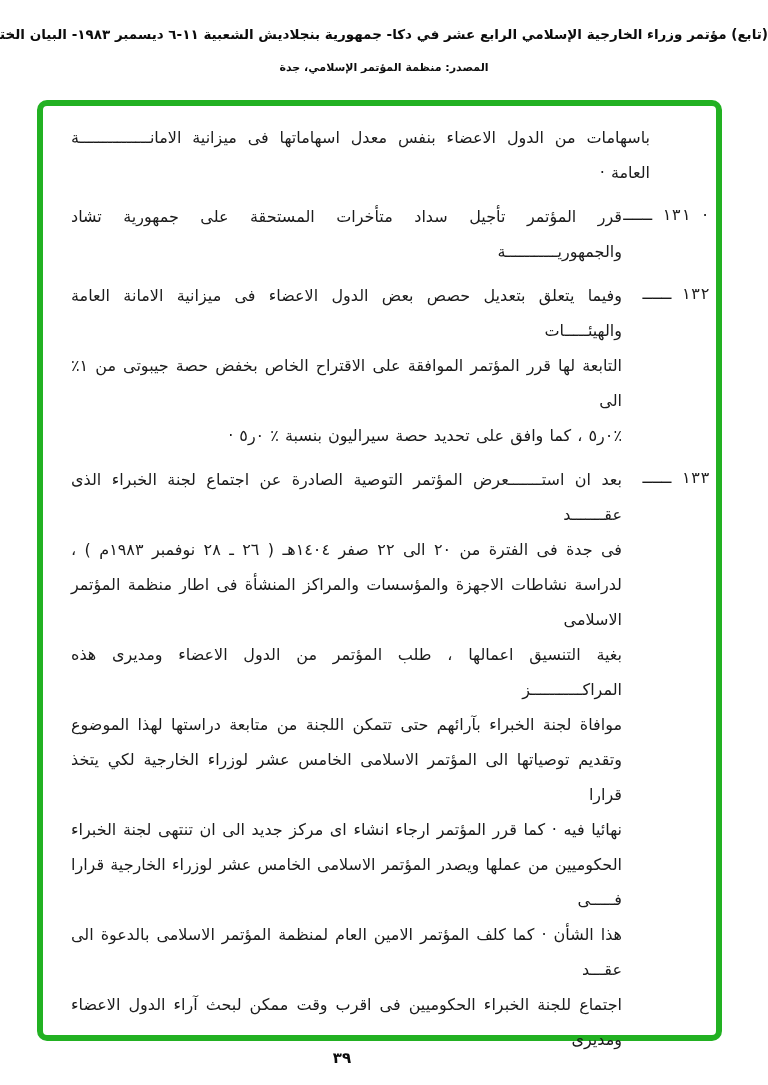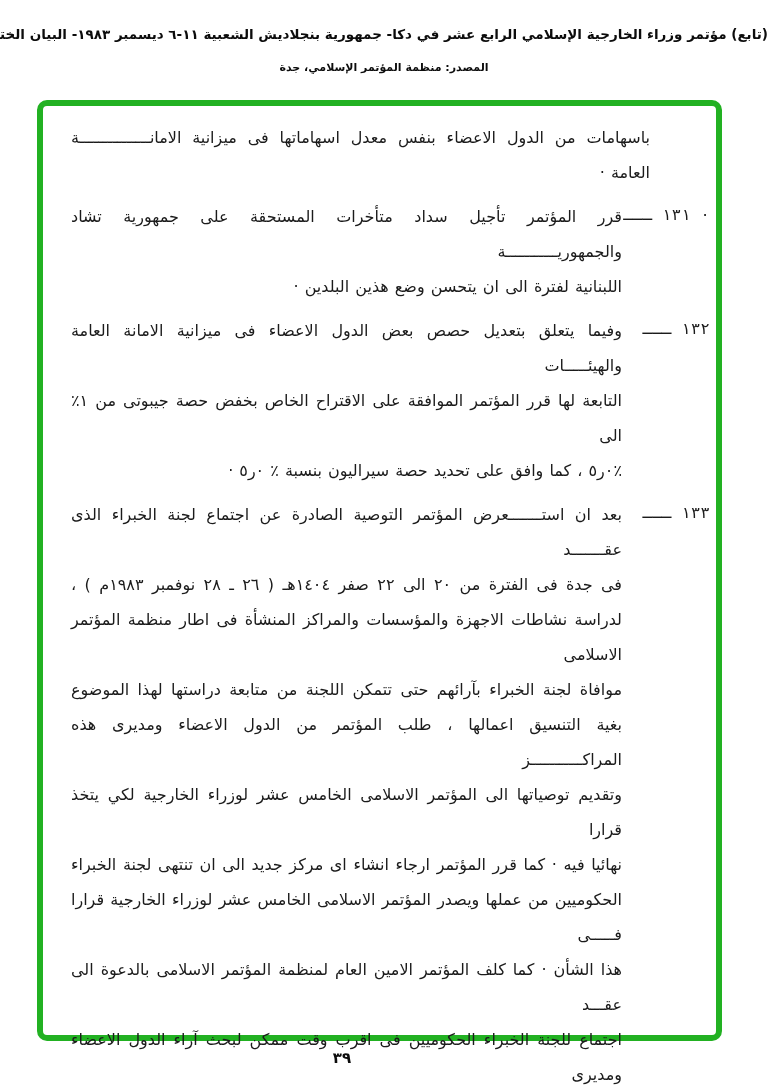--- a/index.html
+++ b/index.html
@@ -63,35 +63,34 @@
 
 <div class="frame" style="border-color: rgb(34, 177, 34);">
   <div class="doc" id="doc-body">
       <div class="para first">
         <div class="tline j">باسهامات من الدول الاعضاء بنفس معدل اسهاماتها فى ميزانية الامانـــــــــــــــة</div>
         <div class="tline">العامة ·</div>
       </div>
       <div class="para">
         <span class="inum">٠ ١٣١ ـــ</span>
         <div class="tline j">قرر المؤتمر تأجيل سداد متأخرات المستحقة على جمهورية تشاد والجمهوريـــــــــــة</div>
-        <div class="tline">اللبنانية لفترة الى ان يتحسن وضع هذين البلدين ·</div>
       </div>
       <div class="para">
         <span class="inum">١٣٢ ـــ</span>
         <div class="tline j">وفيما يتعلق بتعديل حصص بعض الدول الاعضاء فى ميزانية الامانة العامة والهيئـــــات</div>
         <div class="tline j">التابعة لها قرر المؤتمر الموافقة على الاقتراح الخاص بخفض حصة جيبوتى من ١٪ الى</div>
         <div class="tline">‭٥ر٠٪‬ ، كما وافق على تحديد حصة سيراليون بنسبة ‭٥ر٠ ٪‬ ·</div>
       </div>
       <div class="para">
         <span class="inum">١٣٣ ـــ</span>
         <div class="tline j">بعد ان استـــــــعرض المؤتمر التوصية الصادرة عن اجتماع لجنة الخبراء الذى عقـــــــد</div>
         <div class="tline j">فى جدة فى الفترة من ٢٠ الى ٢٢ صفر ١٤٠٤هـ ( ٢٦ ـ ٢٨ نوفمبر ١٩٨٣م ) ،</div>
         <div class="tline j">لدراسة نشاطات الاجهزة والمؤسسات والمراكز المنشأة فى اطار منظمة المؤتمر الاسلامى</div>
+        <div class="tline j">بغية التنسيق اعمالها ، طلب المؤتمر من الدول الاعضاء ومديرى هذه المراكـــــــــــز</div>
         <div class="tline j">موافاة لجنة الخبراء بآرائهم حتى تتمكن اللجنة من متابعة دراستها لهذا الموضوع</div>
-        <div class="tline j">بغية التنسيق اعمالها ، طلب المؤتمر من الدول الاعضاء ومديرى هذه المراكـــــــــــز</div>
         <div class="tline j">وتقديم توصياتها الى المؤتمر الاسلامى الخامس عشر لوزراء الخارجية لكي يتخذ قرارا</div>
         <div class="tline j">نهائيا فيه · كما قرر المؤتمر ارجاء انشاء اى مركز جديد الى ان تنتهى لجنة الخبراء</div>
         <div class="tline j">الحكوميين من عملها ويصدر المؤتمر الاسلامى الخامس عشر لوزراء الخارجية قرارا فـــــى</div>
         <div class="tline j">هذا الشأن · كما كلف المؤتمر الامين العام لمنظمة المؤتمر الاسلامى بالدعوة الى عقـــد</div>
         <div class="tline j">اجتماع للجنة الخبراء الحكوميين فى اقرب وقت ممكن لبحث آراء الدول الاعضاء ومديرى</div>
       </div>
     </div>
 </div>
 
 <div class="pgnum">٣٩</div>

